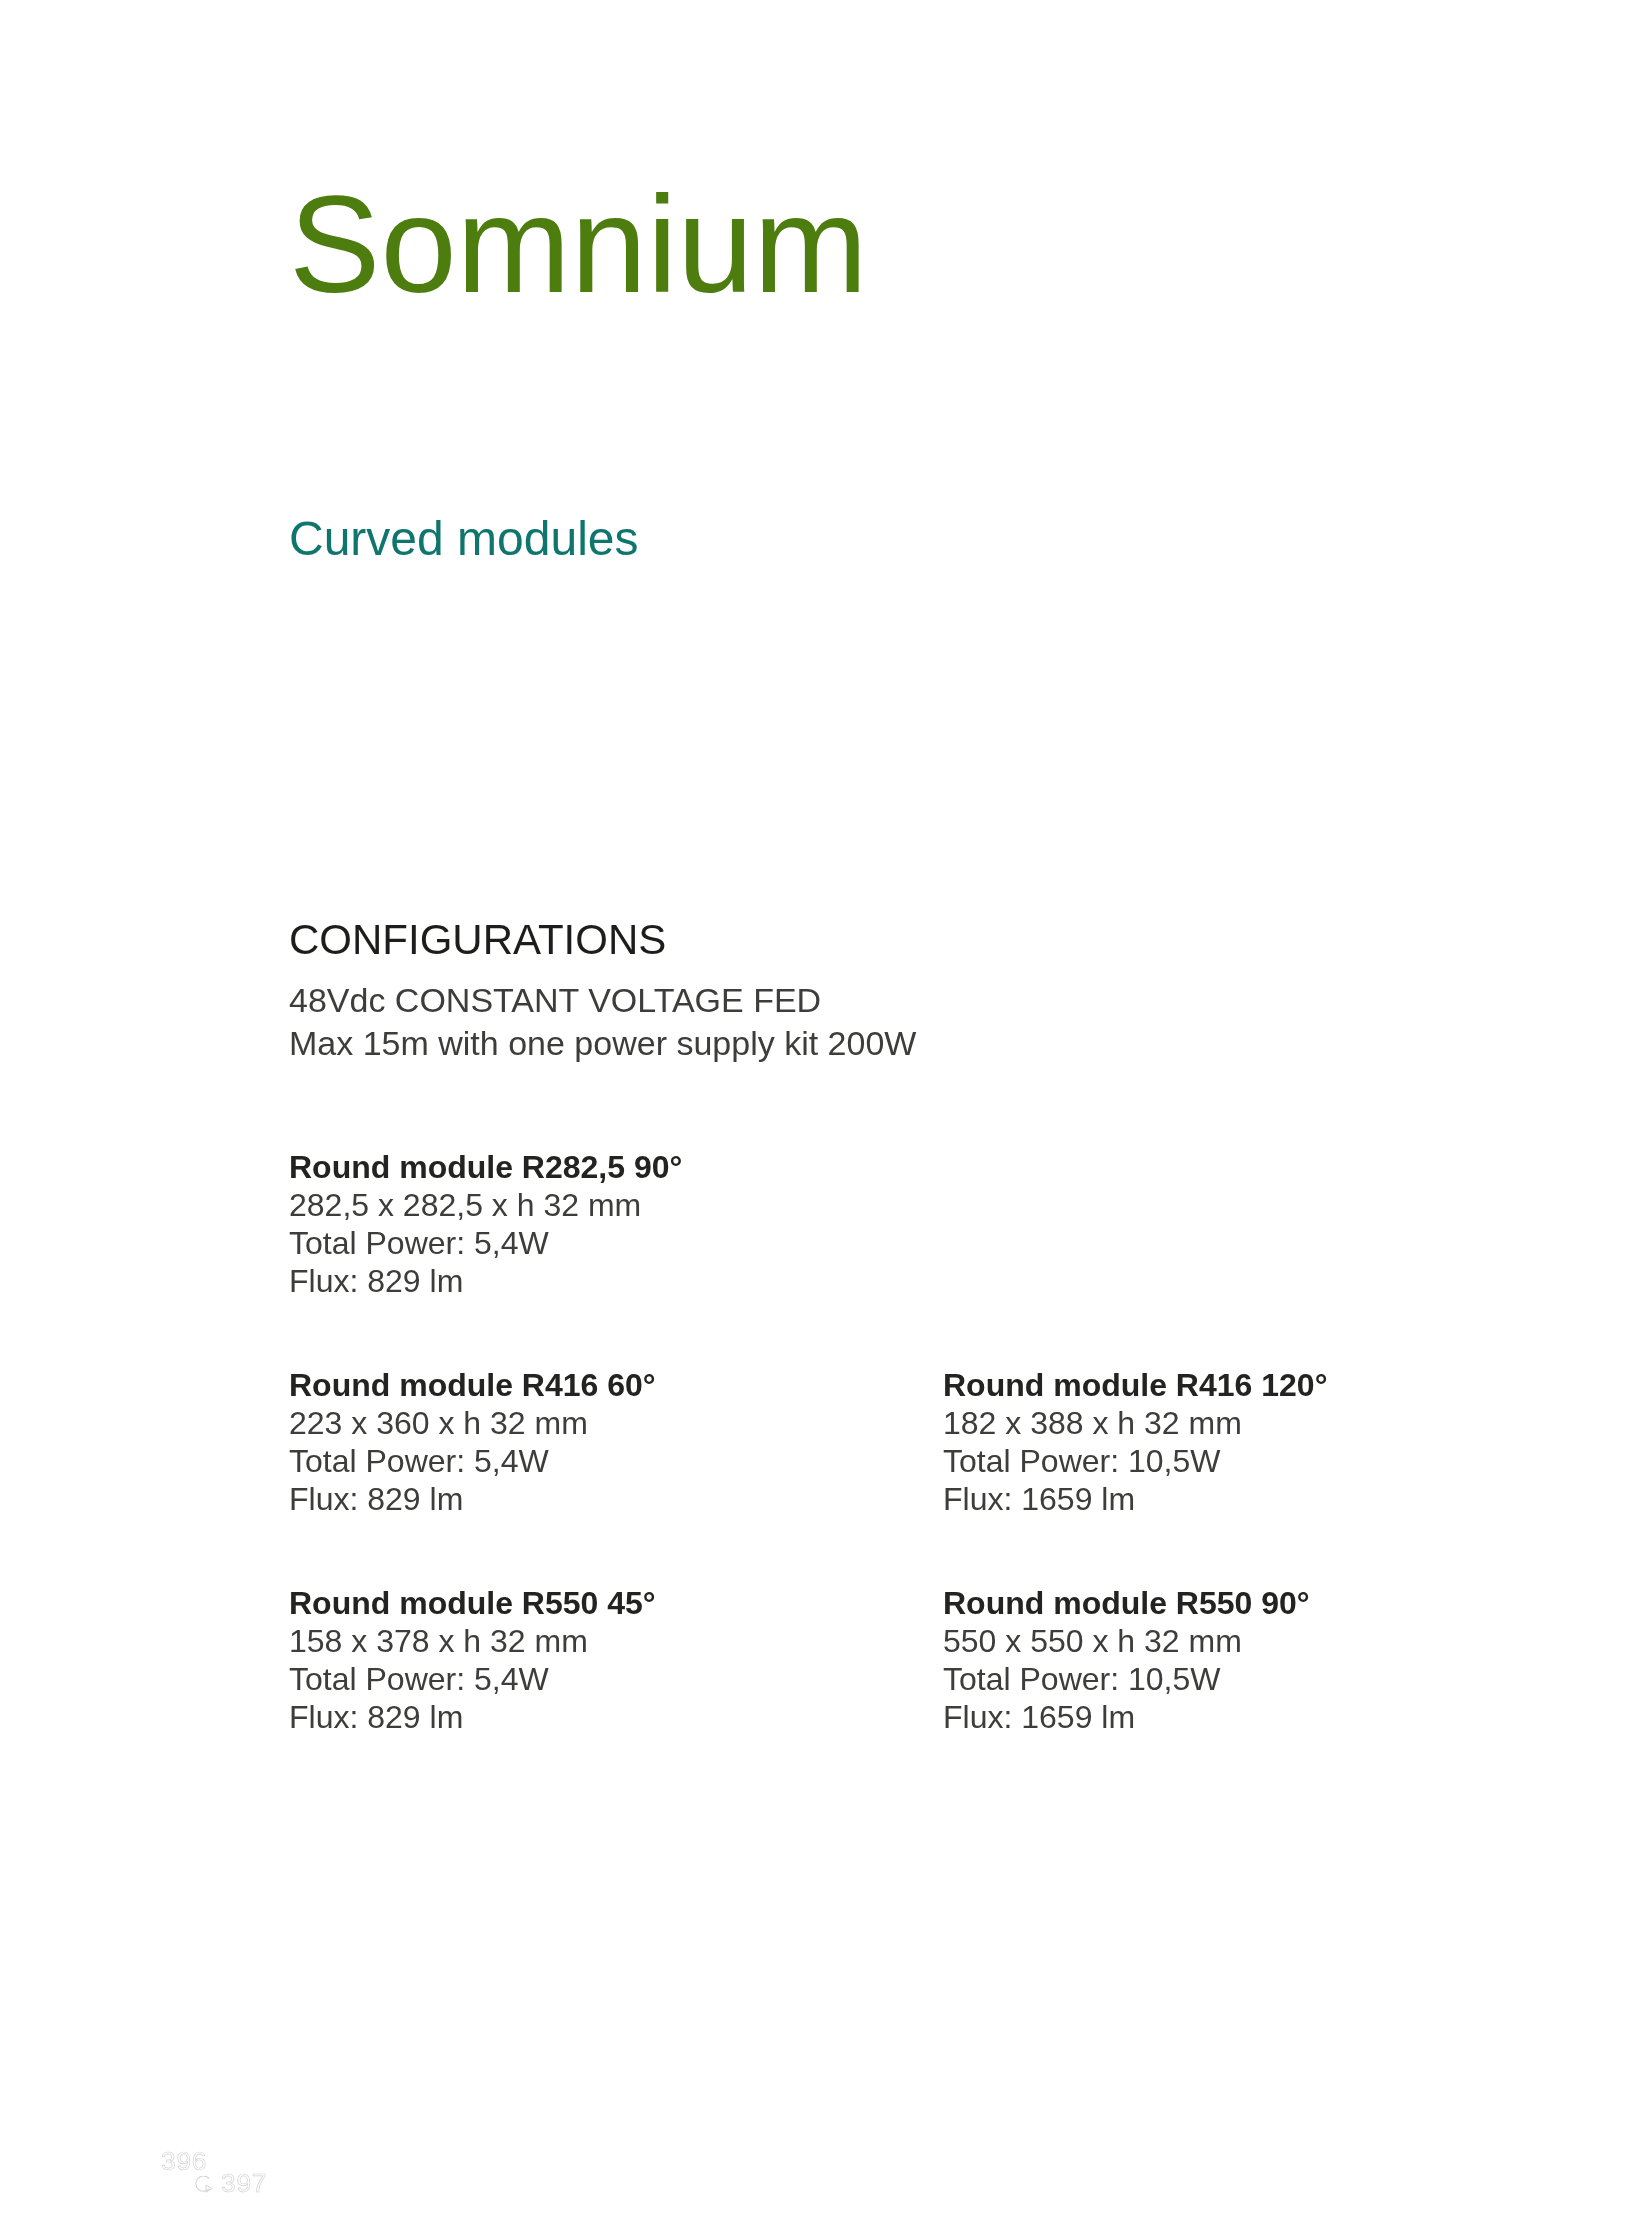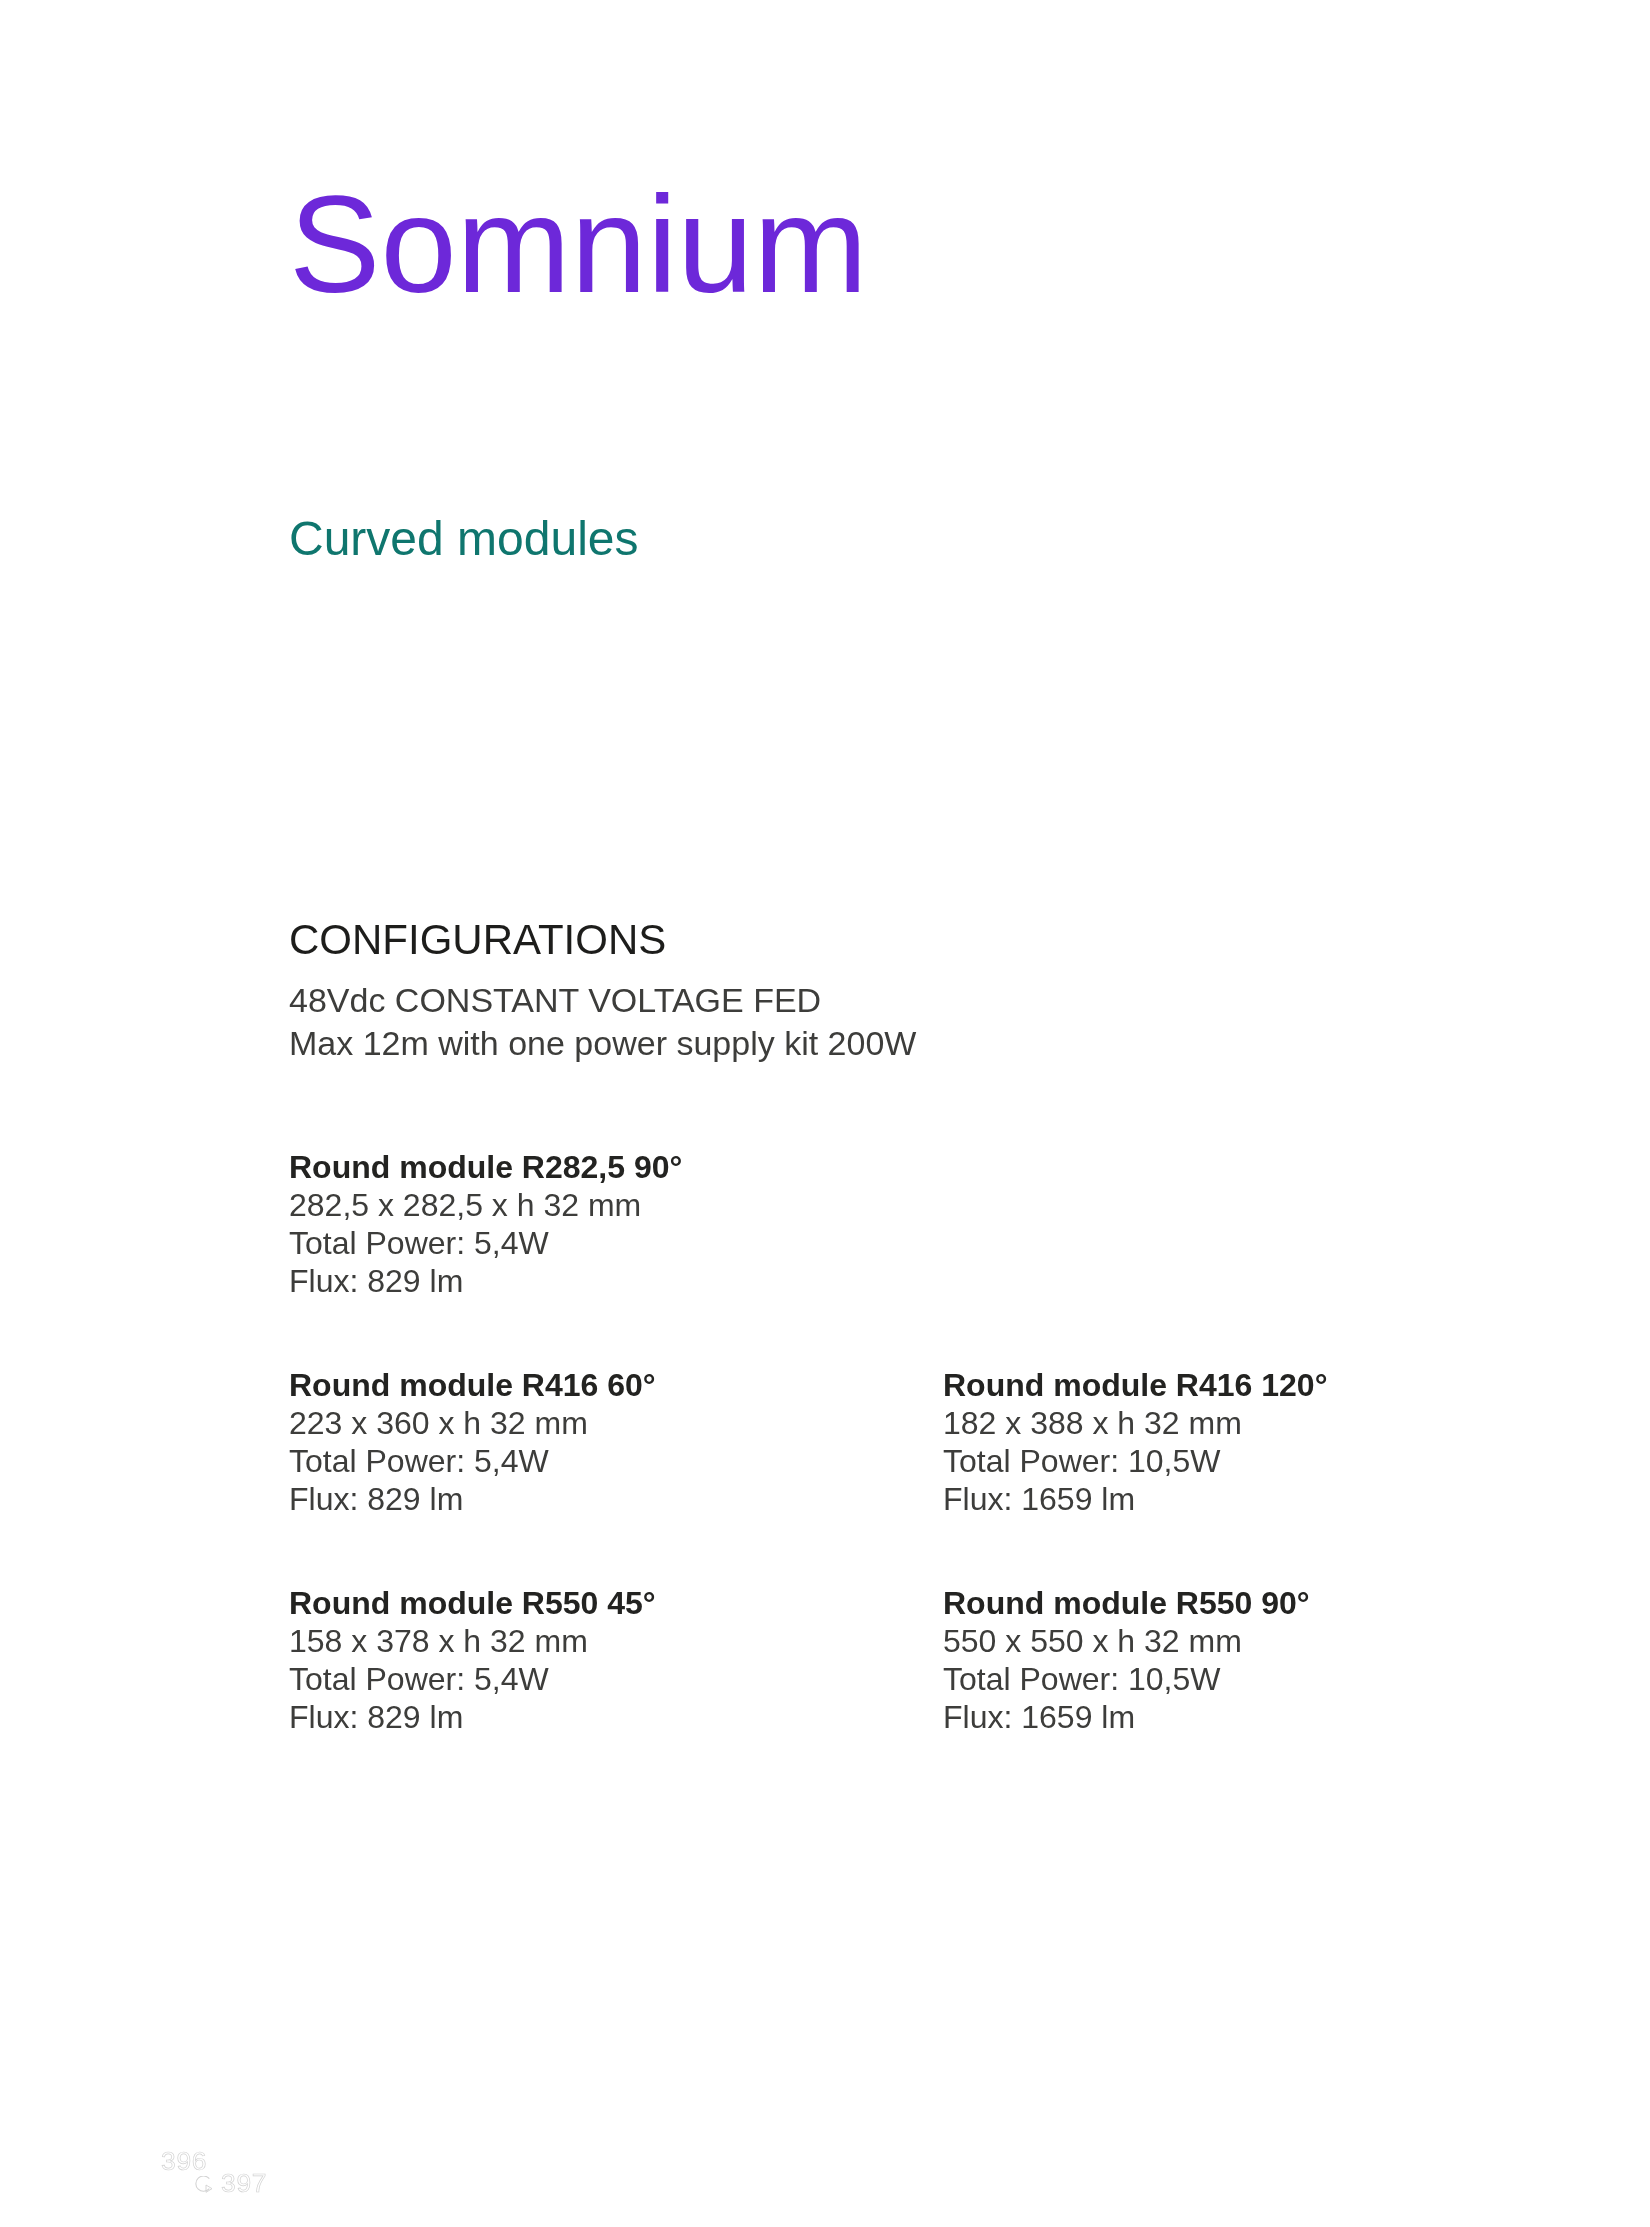--- a/index.html
+++ b/index.html
@@ -17,21 +17,21 @@
   }
 
   
   .main-title {
     position: absolute;
     left: 289px;
     top: 170px;
     font-size: 137px;
     line-height: 150px;
     font-weight: 400;
-    color: #6d28d9;
+    color: #4d7c0f;
     letter-spacing: 0;
     white-space: nowrap;
   }
 
   
   .subtitle {
     position: absolute;
     left: 289px;
     top: 507px;
     font-size: 48px;
@@ -116,21 +116,21 @@
   <div class="main-title">
     <div>Somnium</div>
   </div>
 
   <div class="subtitle">Curved modules</div>
 
   <div class="config-heading">CONFIGURATIONS</div>
 
   <div class="config-sub">
     <div>48Vdc CONSTANT VOLTAGE FED</div>
-    <div>Max 12m with one power supply kit 200W</div>
+    <div>Max 15m with one power supply kit 200W</div>
   </div>
 
   <div class="module m-r1c1">
     <div class="name">Round module R282,5 90°</div>
     <div class="spec">282,5 x 282,5 x h 32 mm</div>
     <div class="spec">Total Power: 5,4W</div>
     <div class="spec">Flux: 829 lm</div>
   </div>
 
   <div class="module m-r2c1">

